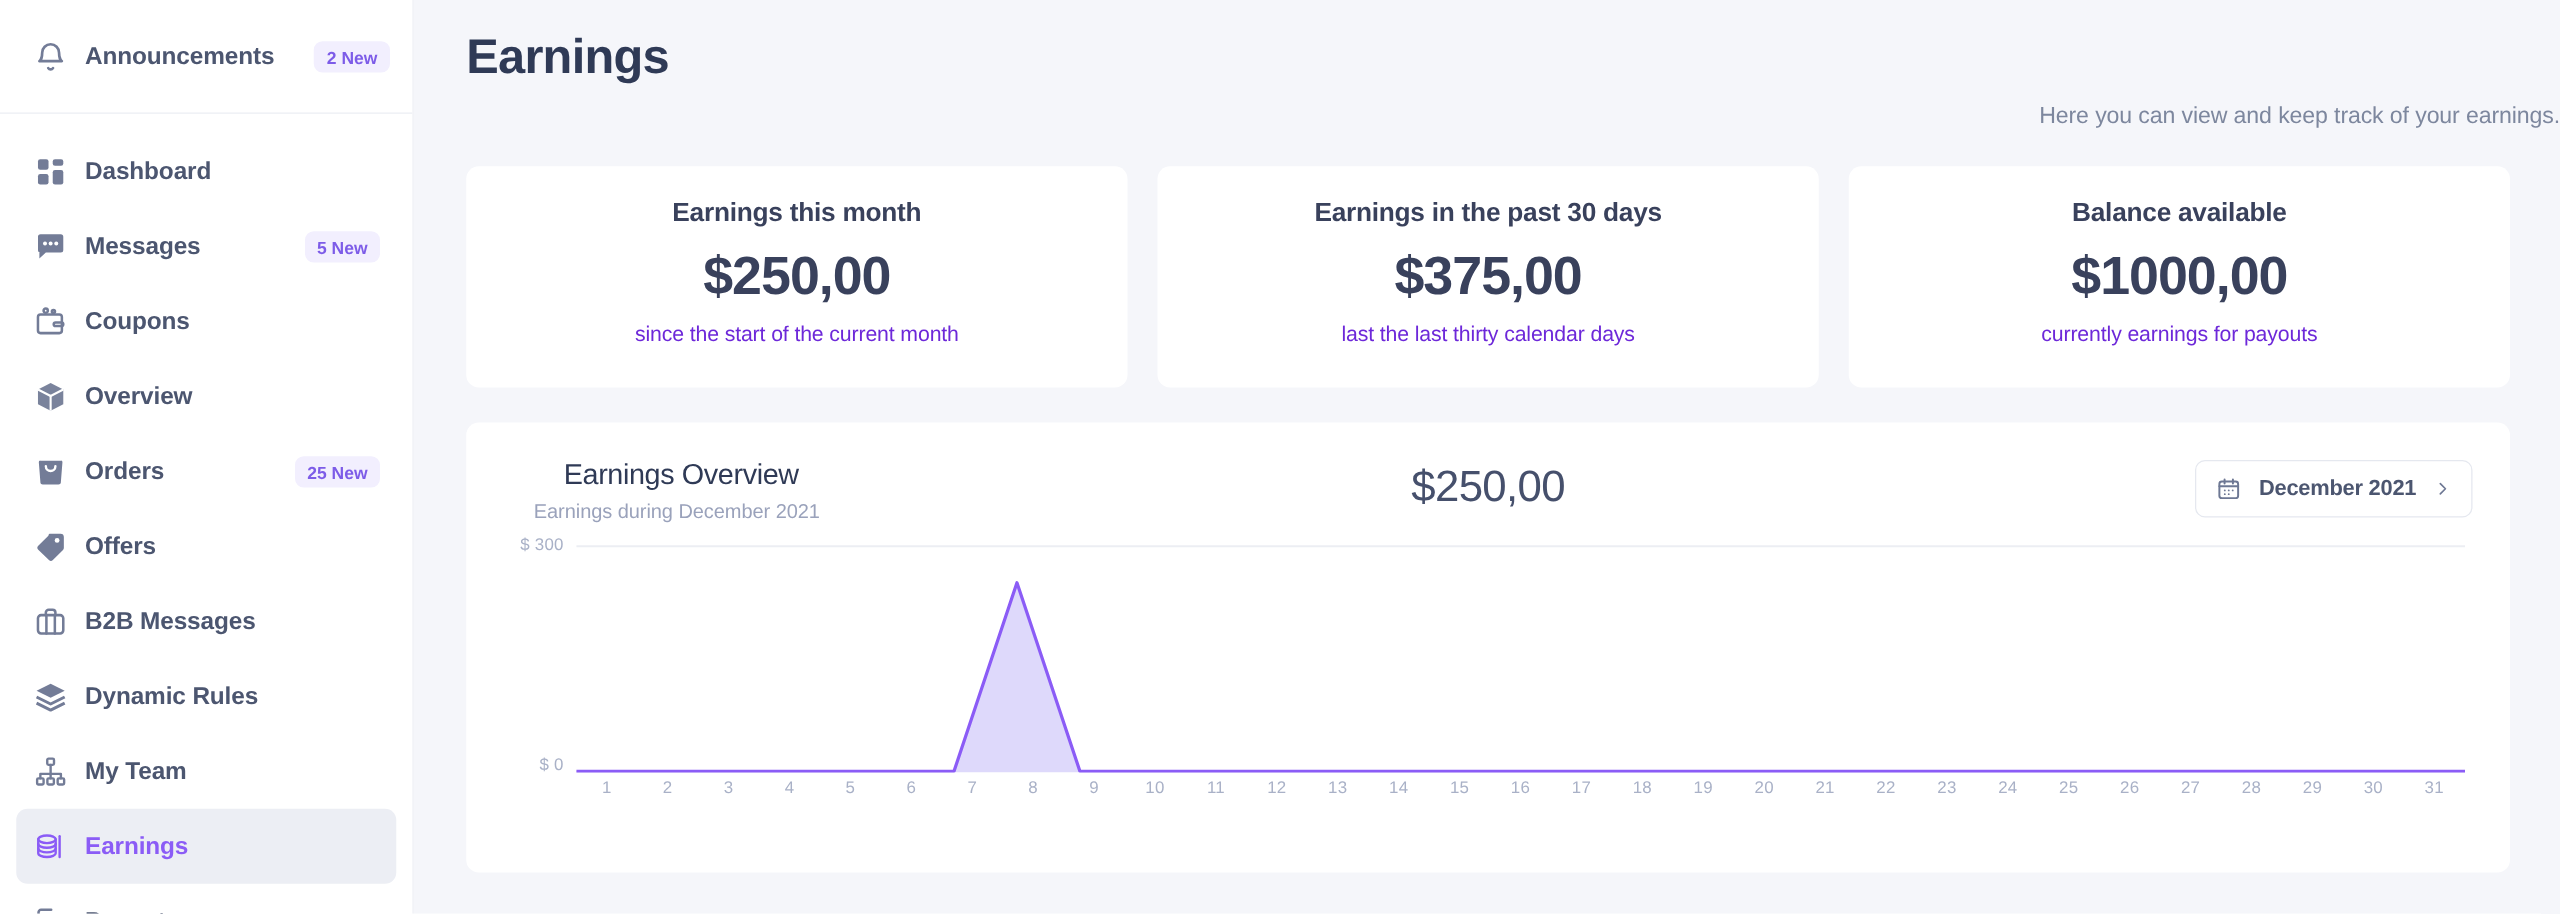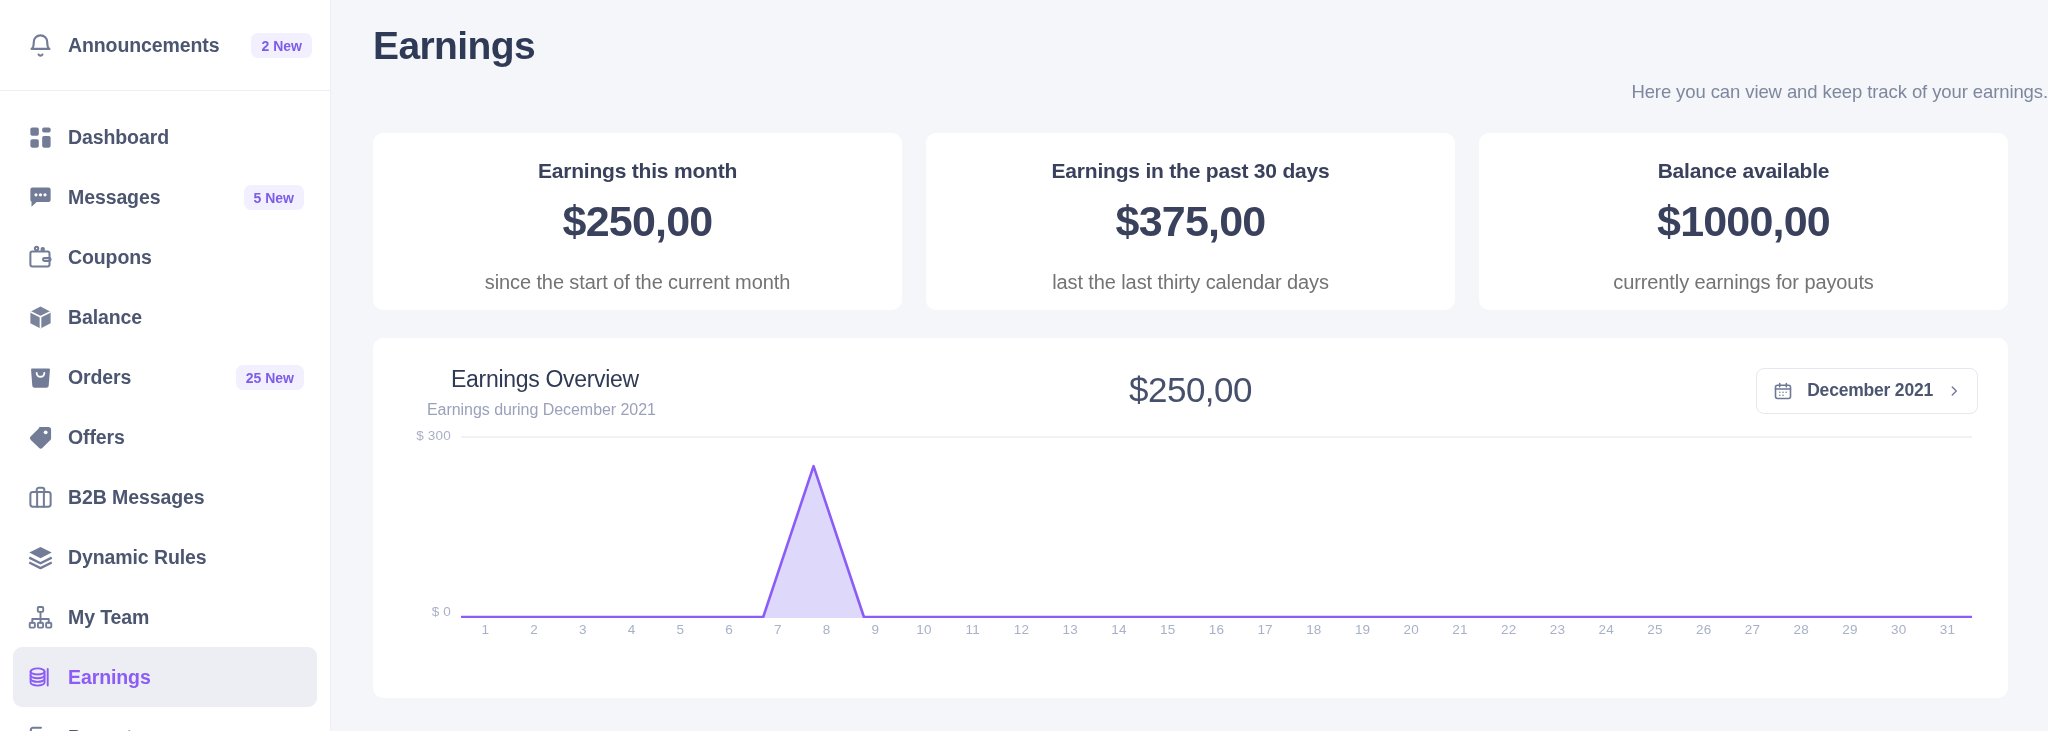--- a/index.html
+++ b/index.html
@@ -113,23 +113,23 @@
     letter-spacing: -0.2px;
   }
   .stat-value {
     margin-top: 14px;
     font-size: 43px;
     font-weight: bold;
     color: #39415c;
     letter-spacing: -0.8px;
   }
   .stat-note {
-    margin-top: 25px;
-    font-size: 20px;
-    color: #737373;
+    margin-top: 12px;
+    font-size: 17px;
+    color: #6d28d9;
     letter-spacing: -0.1px;
   }
 
   .chart-card {
     margin: 28px 40px 0 42px;
     background: #ffffff;
     border-radius: 10px;
     height: 360px;
     padding: 28px 30px 0 30px;
     position: relative;
@@ -281,21 +281,21 @@
       </div>
 
       <div class="nav-item">
         <span class="nav-icon">
           <svg viewBox="0 0 24 24" fill="currentColor">
             <path d="M12 2.2 21 6.8v10.4L12 21.8 3 17.2V6.8z" opacity="0.95"></path>
             <path d="M3 6.8 12 11.4l9-4.6" stroke="#fff" stroke-width="1.5" fill="none"></path>
             <path d="M12 11.4v10.4" stroke="#fff" stroke-width="1.5" fill="none"></path>
           </svg>
         </span>
-        <span class="nav-label">Balance</span>
+        <span class="nav-label">Overview</span>
       </div>
 
       <div class="nav-item">
         <span class="nav-icon">
           <svg viewBox="0 0 24 24" fill="currentColor">
             <path d="M4.6 4h14.8a1 1 0 0 1 1 1.1l-1.1 14A1.8 1.8 0 0 1 17.5 21h-11a1.8 1.8 0 0 1-1.8-1.9l-1.1-14A1 1 0 0 1 4.6 4z"></path>
             <path d="M8.6 8a3.4 3.4 0 0 0 6.8 0" stroke="#fff" stroke-width="1.7" fill="none" stroke-linecap="round"></path>
           </svg>
         </span>
         <span class="nav-label">Orders</span>

